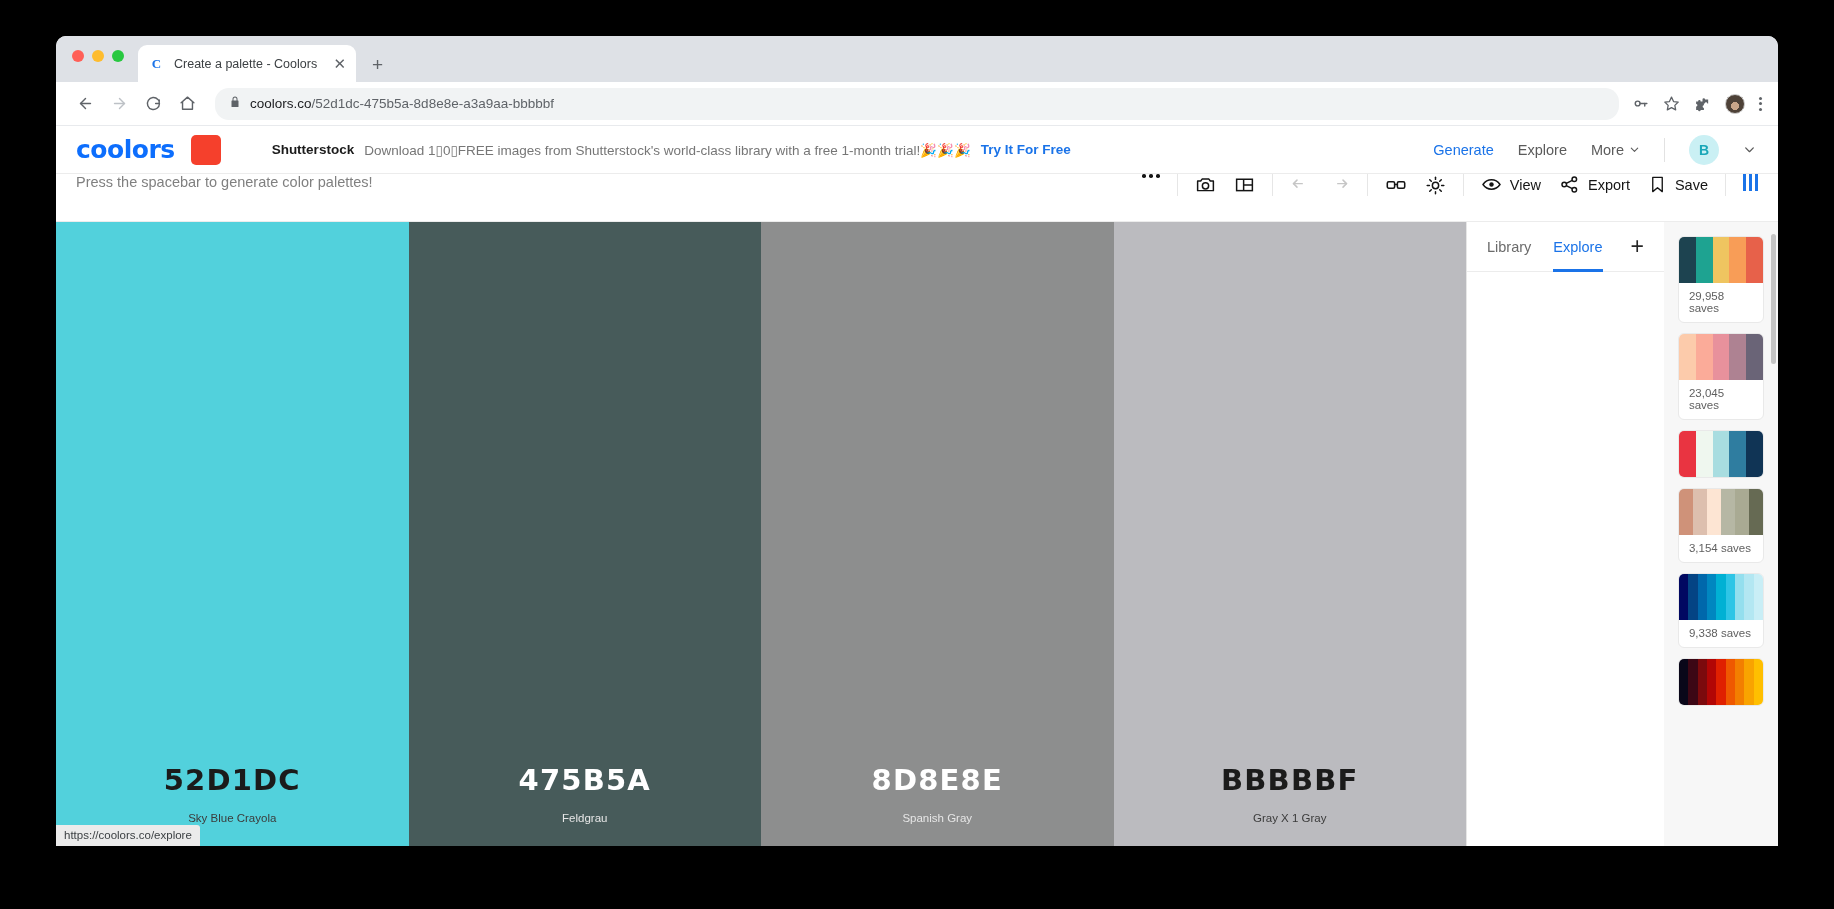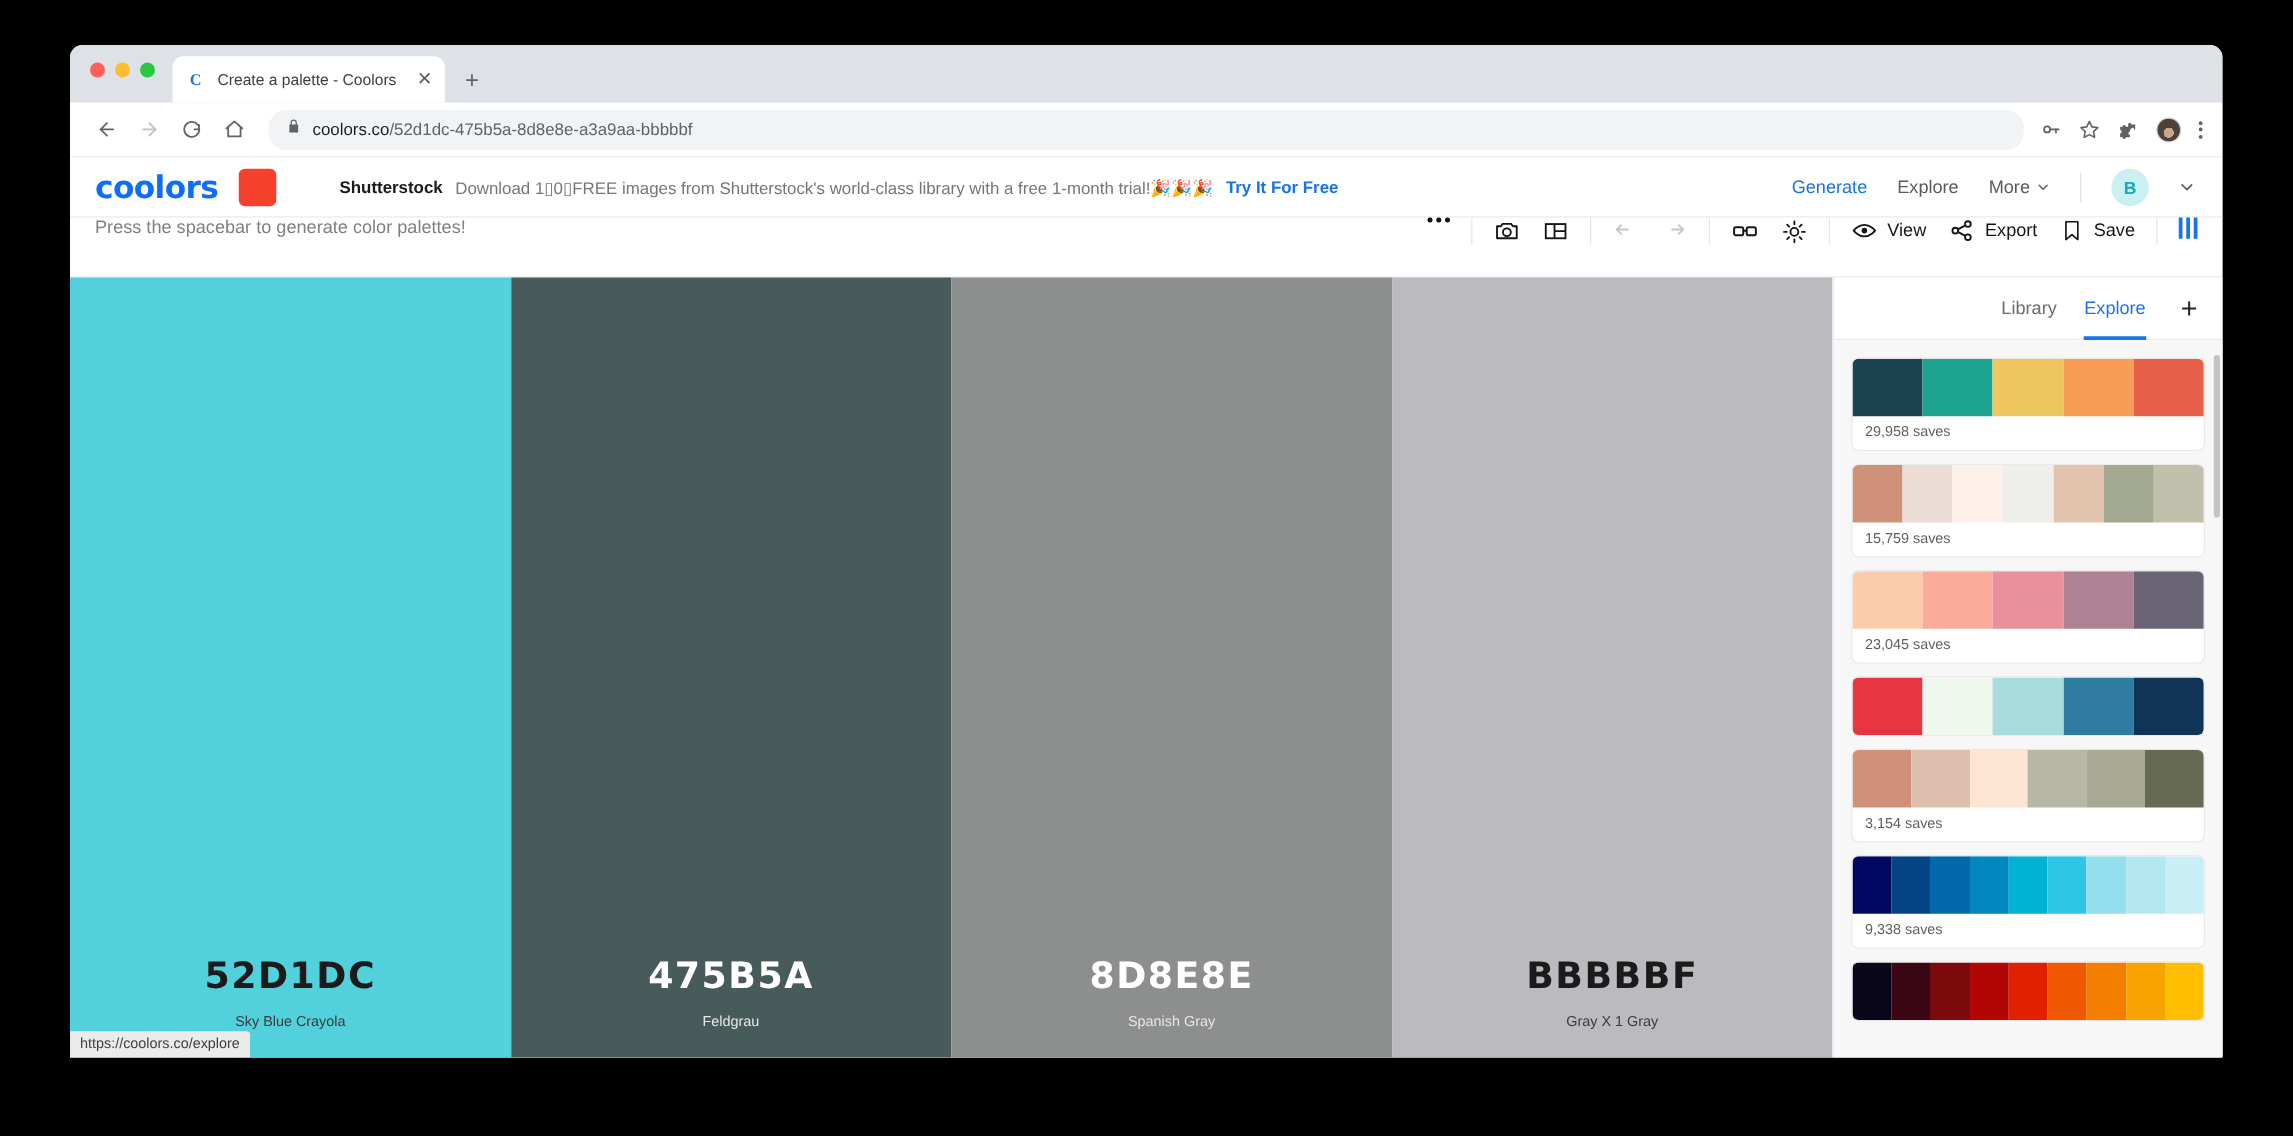--- a/index.html
+++ b/index.html
@@ -181,21 +181,21 @@
   .swatch.dark-text .swatch-hex { color: #1b1b1b; }
   .swatch.dark-text .swatch-name { color: #3b3b3b; }
   .swatch.light-text .swatch-hex { color: #ffffff; }
   .swatch.light-text .swatch-name { color: #e6e6e6; }
 
   
   #sidebar {
     width: 312px; flex: 0 0 312px;
     background: #ffffff;
     border-left: 1px solid #e6e6e6;
-    display: flex; flex-direction: column;
+    display: flex; flex-direction: row;
     position: relative;
   }
   #sidebar-tabs {
     height: 50px;
     display: flex; align-items: center; justify-content: flex-end;
     gap: 22px; padding: 0 20px;
     border-bottom: 1px solid #ececec;
   }
   .side-tab {
     font-size: 14.5px; color: #6b6b6b;
@@ -508,32 +508,20 @@
             <div class="card-colors">
               <span style="background:#1d4350"></span>
                 <span style="background:#1ea391"></span>
                 <span style="background:#efc560"></span>
                 <span style="background:#f89d57"></span>
                 <span style="background:#e7614a"></span>
             </div>
             <div class="card-meta">29,958 saves</div>
           </div>
 
-          <div class="palette-card">
-            <div class="card-colors">
-              <span style="background:#cf9279"></span>
-                <span style="background:#ebdcd5"></span>
-                <span style="background:#fdf0e8"></span>
-                <span style="background:#eeeeea"></span>
-                <span style="background:#e2c3ad"></span>
-                <span style="background:#a3a890"></span>
-                <span style="background:#c0c0ad"></span>
-            </div>
-            <div class="card-meta">15,759 saves</div>
-          </div>
 
           <div class="palette-card">
             <div class="card-colors">
               <span style="background:#fccbab"></span>
                 <span style="background:#fbab99"></span>
                 <span style="background:#e8919c"></span>
                 <span style="background:#ae8292"></span>
                 <span style="background:#6a6477"></span>
             </div>
             <div class="card-meta">23,045 saves</div>

